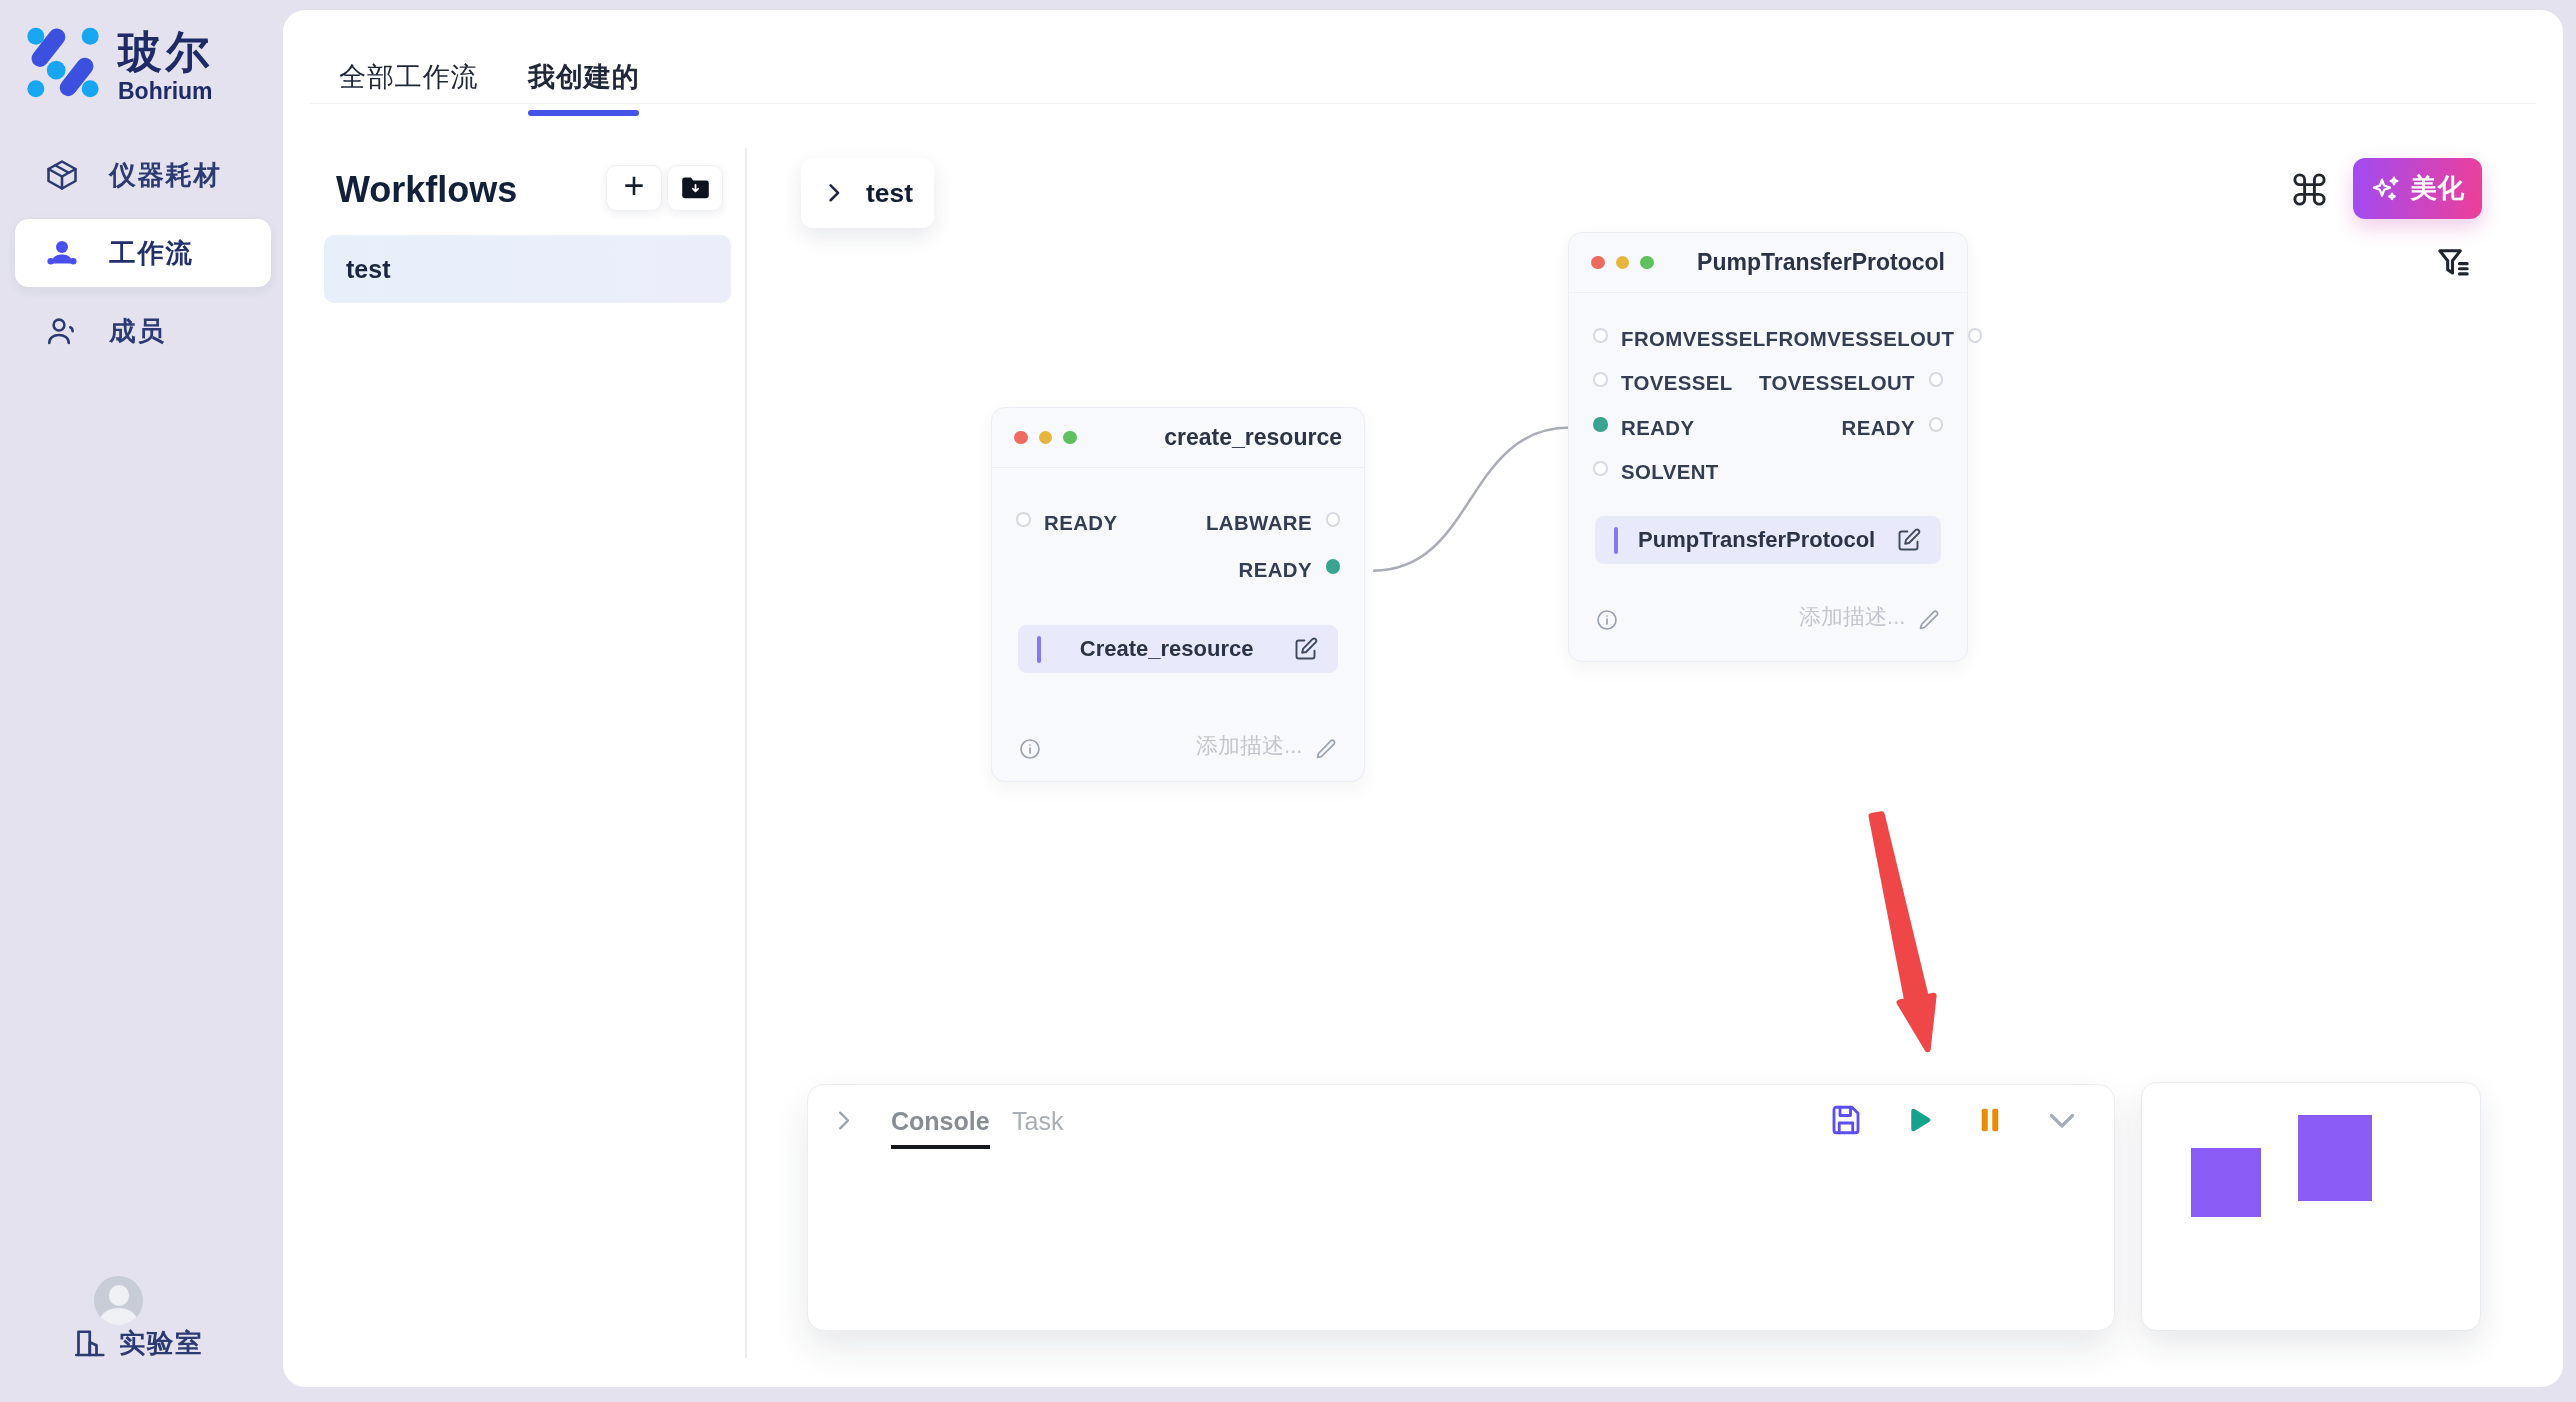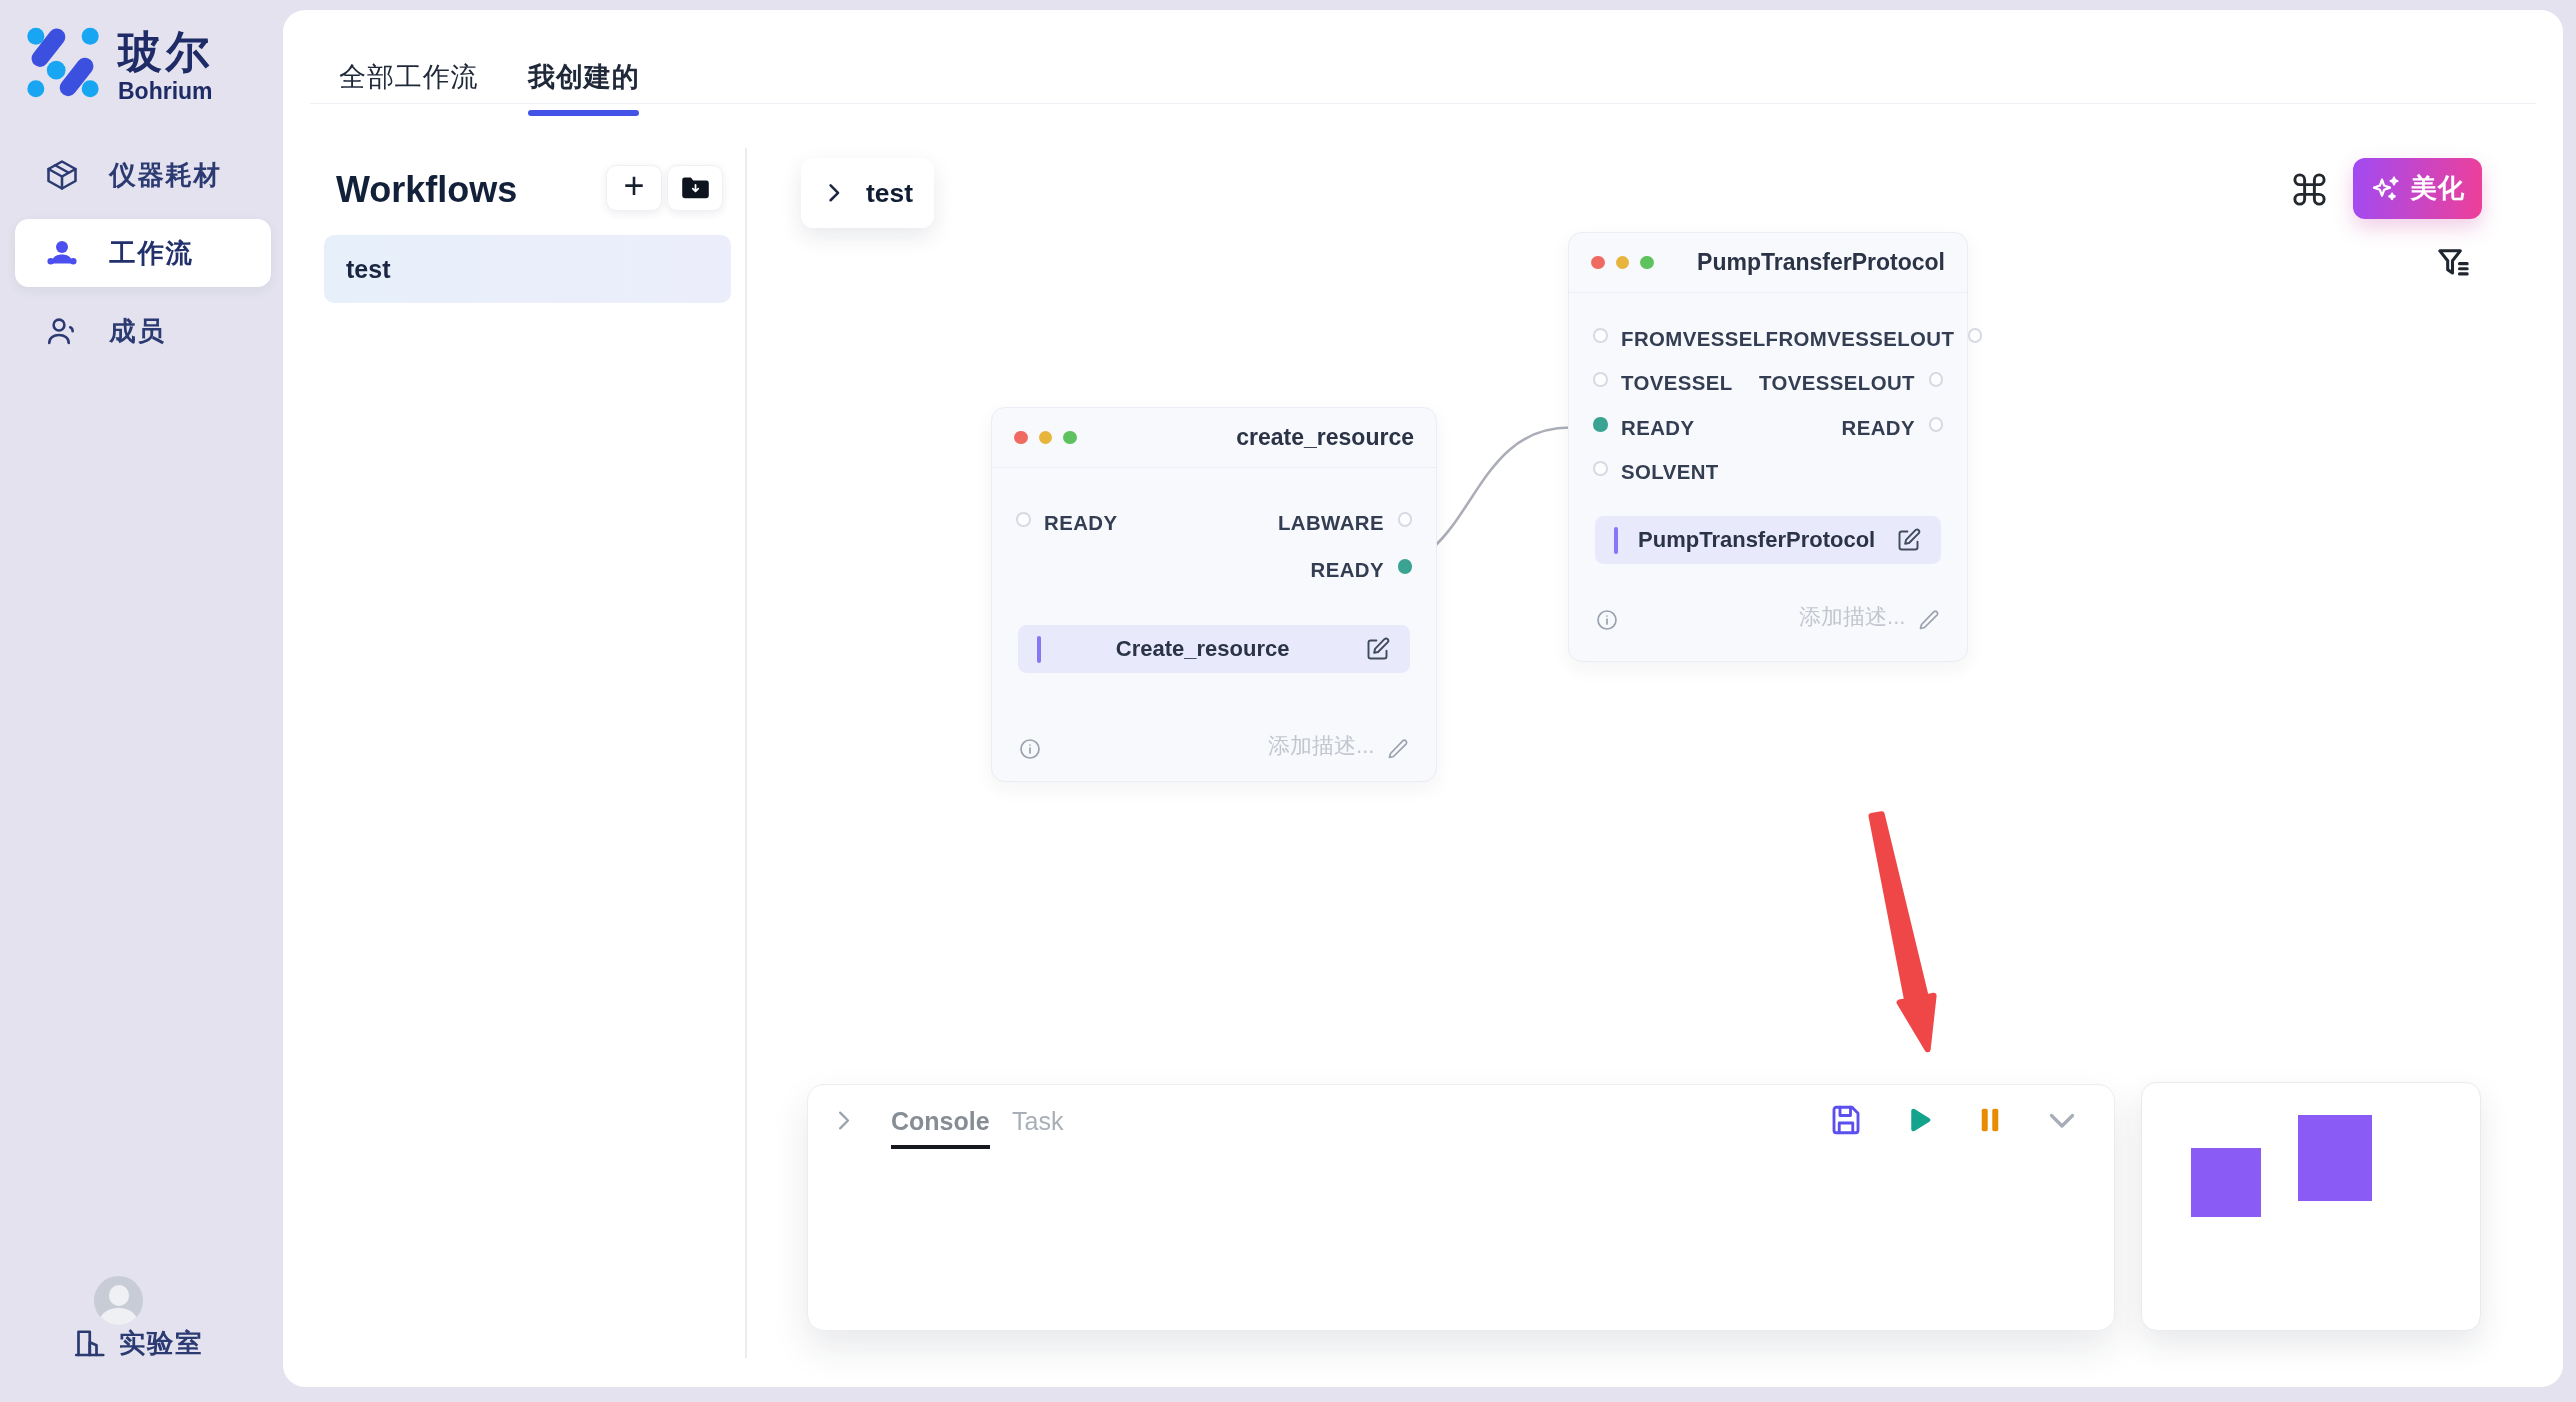--- a/index.html
+++ b/index.html
@@ -56,21 +56,21 @@
   .crumb-chev { width:25.6px; height:25.6px; color:#1c2742; margin-left:20.4px; }
   .crumb-label { font-size:26.4px; font-weight:800; color:#101d33; margin-left:19px; }
   .cmd-btn { position:absolute; left:2290px; top:170px; width:39px; height:39px; color:#23282f; cursor:pointer; }
   .beautify-btn { position:absolute; left:2353px; top:158px; width:129px; height:61px; border-radius:12px; background:linear-gradient(95deg,#a14bf3 0%,#ee3f98 100%); display:flex; align-items:center; justify-content:center; cursor:pointer; box-shadow:0 8.5px 20.4px rgba(200,60,160,.25); }
   .beautify-icon { width:32px; height:32px; color:#fff; }
   .beautify-label { font-size:26.4px; font-weight:700; color:#fff; margin-left:8.5px; letter-spacing:0.9px; }
   .filter-btn { position:absolute; left:2433px; top:244px; width:41px; height:41px; color:#1f2630; cursor:pointer; }
 
   
   .node { position:absolute; background:#f8f9fd; border:1.7px solid #ebecf4; border-radius:13.6px; box-shadow:0 6.8px 19px rgba(35,45,75,.05); }
-  .node1 { left:991px; top:407px; width:446px; height:375px; }
+  .node1 { left:991px; top:407px; width:374px; height:375px; }
   .node2 { left:1568px; top:232px; width:400px; height:430px; }
   .node-header { position:absolute; left:0; right:0; top:0; height:60px; border-bottom:1.7px solid #eeeef6; display:flex; align-items:center; padding:0 22px; cursor:grab; }
   .tl { width:13.6px; height:13.6px; border-radius:50%; margin-right:11px; cursor:pointer; }
   .tl-red { background:#ef6b61; } .tl-yellow { background:#e7b43c; } .tl-green { background:#5ec35e; }
   .node-title { margin-left:auto; font-size:23px; font-weight:700; color:#2b3346; }
   .prow { position:absolute; left:24px; right:24px; height:29px; display:flex; align-items:center; }
   .pgroup { display:flex; align-items:flex-start; }
   .pgroup.right { margin-left:auto; }
   .pdot { width:14.5px; height:14.5px; border-radius:50%; border:2.6px solid #d7d9e3; background:#fdfdff; cursor:crosshair; }
   .pdot.on { background:#3aa391; border-color:#3aa391; }

